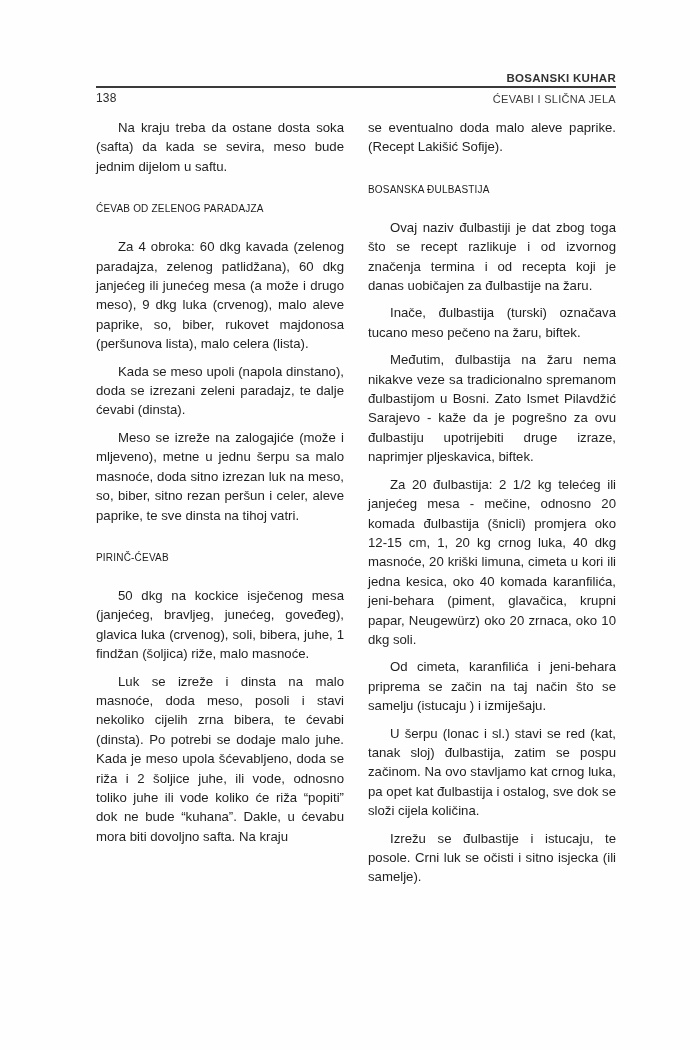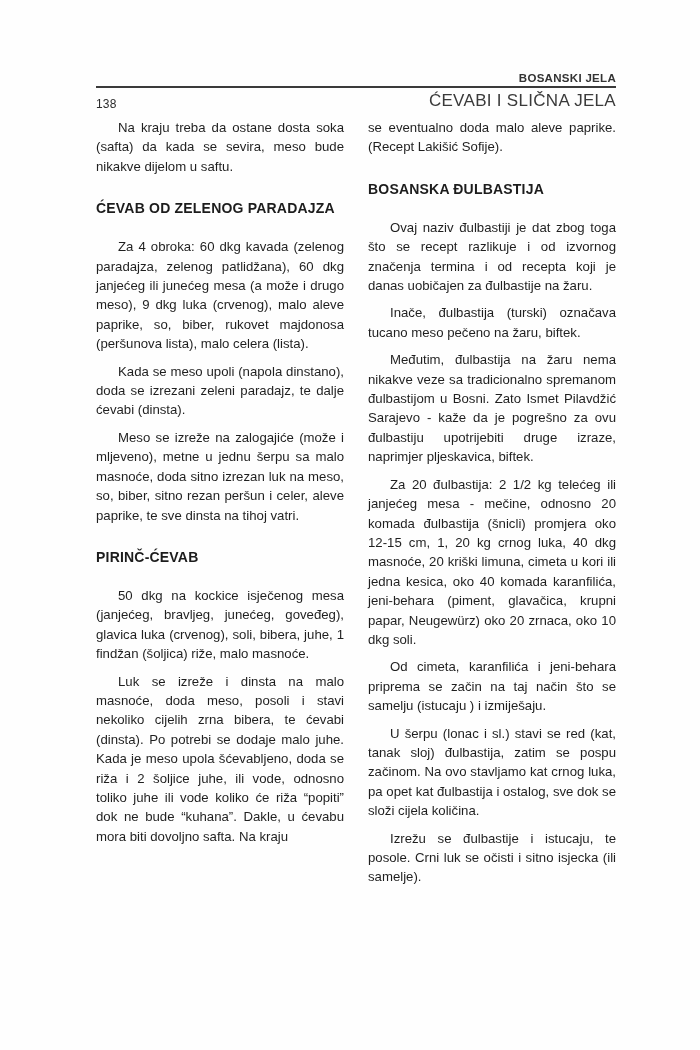--- a/index.html
+++ b/index.html
@@ -49,21 +49,21 @@
     justify-content: space-between;
     align-items: flex-end;
     margin-top: 3px;
   }
   .rh-folio {
     font-size: 12px;
     color: #2b2b2b;
     letter-spacing: 0.2px;
   }
   .rh-section {
-    font-size: 17px;
+    font-size: 11px;
     color: #3a3a3a;
     letter-spacing: 0.3px;
   }
 
   
   .columns {
     position: absolute;
     left: 96px;
     top: 118px;
     width: 520px;
@@ -86,47 +86,47 @@
   }
   p.para.noindent {
     text-indent: 0;
   }
   p.para + p.para {
     margin-top: 8px;
   }
 
   h2.recipe-title {
     margin: 0;
-    font-size: 14px;
-    font-weight: bold;
+    font-size: 10px;
+    font-weight: normal;
     letter-spacing: 0.2px;
     line-height: 21px;
     color: #1c1c1c;
   }
   .gap-before-title { height: 22px; }
   .gap-after-title  { height: 18px; }
 </style>
 </head>
 <body>
 
 <div class="page">
 
   <div class="running-head">
-    <div class="rh-book">BOSANSKI JELA</div>
+    <div class="rh-book">BOSANSKI KUHAR</div>
     <div class="rh-rule"></div>
     <div class="rh-row">
       <div class="rh-folio">138</div>
       <div class="rh-section">ĆEVABI I SLIČNA JELA</div>
     </div>
   </div>
 
   <div class="columns">
 
     <div class="col" id="left-col">
-        <p class="para">Na kraju treba da ostane dosta soka (safta) da kada se sevira, meso bude nikakve dijelom u saftu.</p>
+        <p class="para">Na kraju treba da ostane dosta soka (safta) da kada se sevira, meso bude jednim dijelom u saftu.</p>
         <div class="gap-before-title"></div>
         <h2 class="recipe-title">ĆEVAB OD ZELENOG PARADAJZA</h2>
         <div class="gap-after-title"></div>
         <p class="para">Za 4 obroka: 60 dkg kavada (zelenog paradajza, zelenog patlidžana), 60 dkg janjećeg ili junećeg mesa (a može i drugo meso), 9 dkg luka (crvenog), malo aleve paprike, so, biber, rukovet majdonosa (peršunova lista), malo celera (lista).</p>
         <p class="para">Kada se meso upoli (napola dinstano), doda se izrezani zeleni paradajz, te dalje ćevabi (dinsta).</p>
         <p class="para">Meso se izreže na zalogajiće (može i mljeveno), metne u jednu šerpu sa malo masnoće, doda sitno izrezan luk na meso, so, biber, sitno rezan peršun i celer, aleve paprike, te sve dinsta na tihoj vatri.</p>
         <div class="gap-before-title"></div>
         <h2 class="recipe-title">PIRINČ-ĆEVAB</h2>
         <div class="gap-after-title"></div>
         <p class="para">50 dkg na kockice isječenog mesa (janjećeg, bravljeg, junećeg, goveđeg), glavica luka (crvenog), soli, bibera, juhe, 1 findžan (šoljica) riže, malo masnoće.</p>

